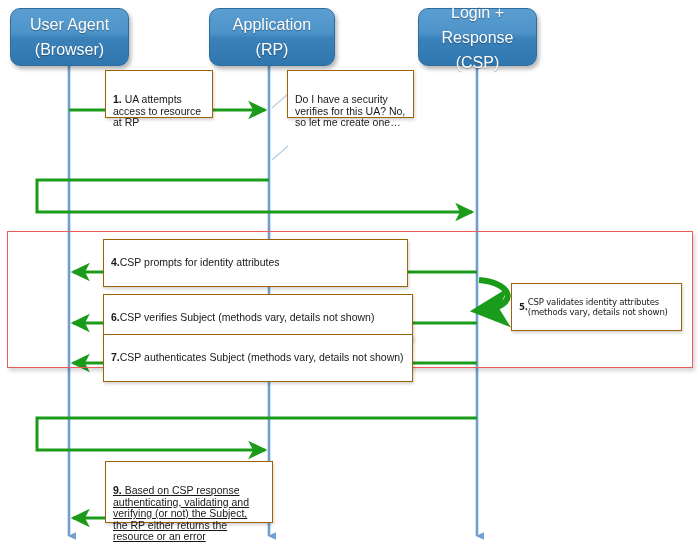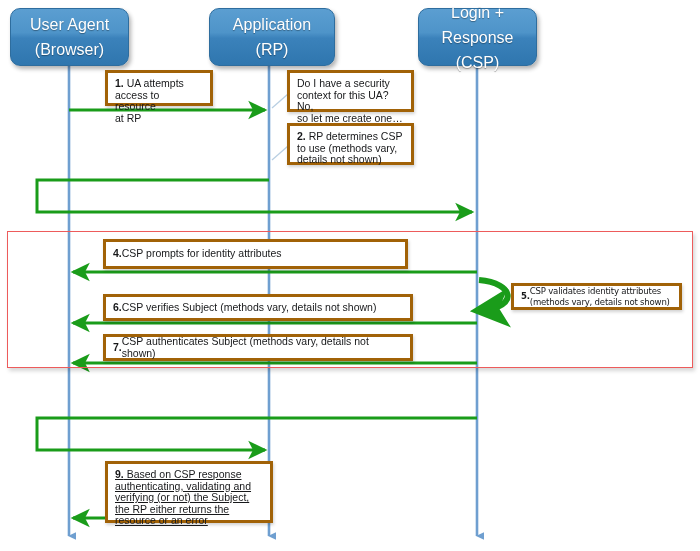--- a/index.html
+++ b/index.html
@@ -43,26 +43,26 @@
     text-shadow: 0 1px 1px rgba(0,0,0,0.35);
     z-index: 5;
   }
   .actor-box .actor-label { white-space: pre-line; }
 
   
   .note {
     position: absolute;
     box-sizing: border-box;
     background: #ffffff;
-    border: 3px solid #a16207;
+    border: 1px solid #a16207;
     box-shadow: 1px 2px 3px rgba(0,0,0,0.18);
     color: #17181a;
     font-size: 10.5px;
     line-height: 11.5px;
-    padding: 5px 7px;
+    padding: 23px 7px;
     z-index: 6;
     white-space: pre-line;
   }
   .note b { font-weight: bold; }
   .note.narrow-font {
     font-family: "DejaVu Sans Condensed", "Liberation Sans Narrow", "Liberation Sans", sans-serif;
     letter-spacing: -0.2px;
   }
   .note.centered { display: flex; align-items: center; }
 
@@ -146,26 +146,23 @@
   <div class="actor-box" style="left:418px; top:8px; width:119px; height:58px;">
     <span class="actor-label">Login + Response
 (CSP)</span>
   </div>
 
   <div class="note" style="left:105px; top:70px; width:108px; height:36px;"><b>1.</b> UA attempts
 access to resource
 at RP</div>
 
   <div class="note" style="left:287px; top:70px; width:127px; height:42px;">Do I have a security
-context for this UA? No,
+verifies for this UA? No,
 so let me create one…</div>
 
-  <div class="note" style="left:287px; top:123px; width:127px; height:42px;"><b>2.</b> RP determines CSP
-to use (methods vary,
-details not shown)</div>
 
 
   <div class="note centered" style="left:103px; top:239px; width:305px; height:30px;"><b>4.</b> CSP prompts for identity attributes</div>
 
   <div class="note narrow-font centered" style="left:511px; top:283px; width:171px; height:27px; font-size:9.5px; line-height:10.5px;"><b>5.</b> CSP validates identity attributes
 (methods vary, details not shown)</div>
 
   <div class="note centered" style="left:103px; top:294px; width:310px; height:27px;"><b>6.</b> CSP verifies Subject (methods vary, details not shown)</div>
 
   <div class="note centered" style="left:103px; top:334px; width:310px; height:27px;"><b>7.</b> CSP authenticates Subject (methods vary, details not shown)</div>

